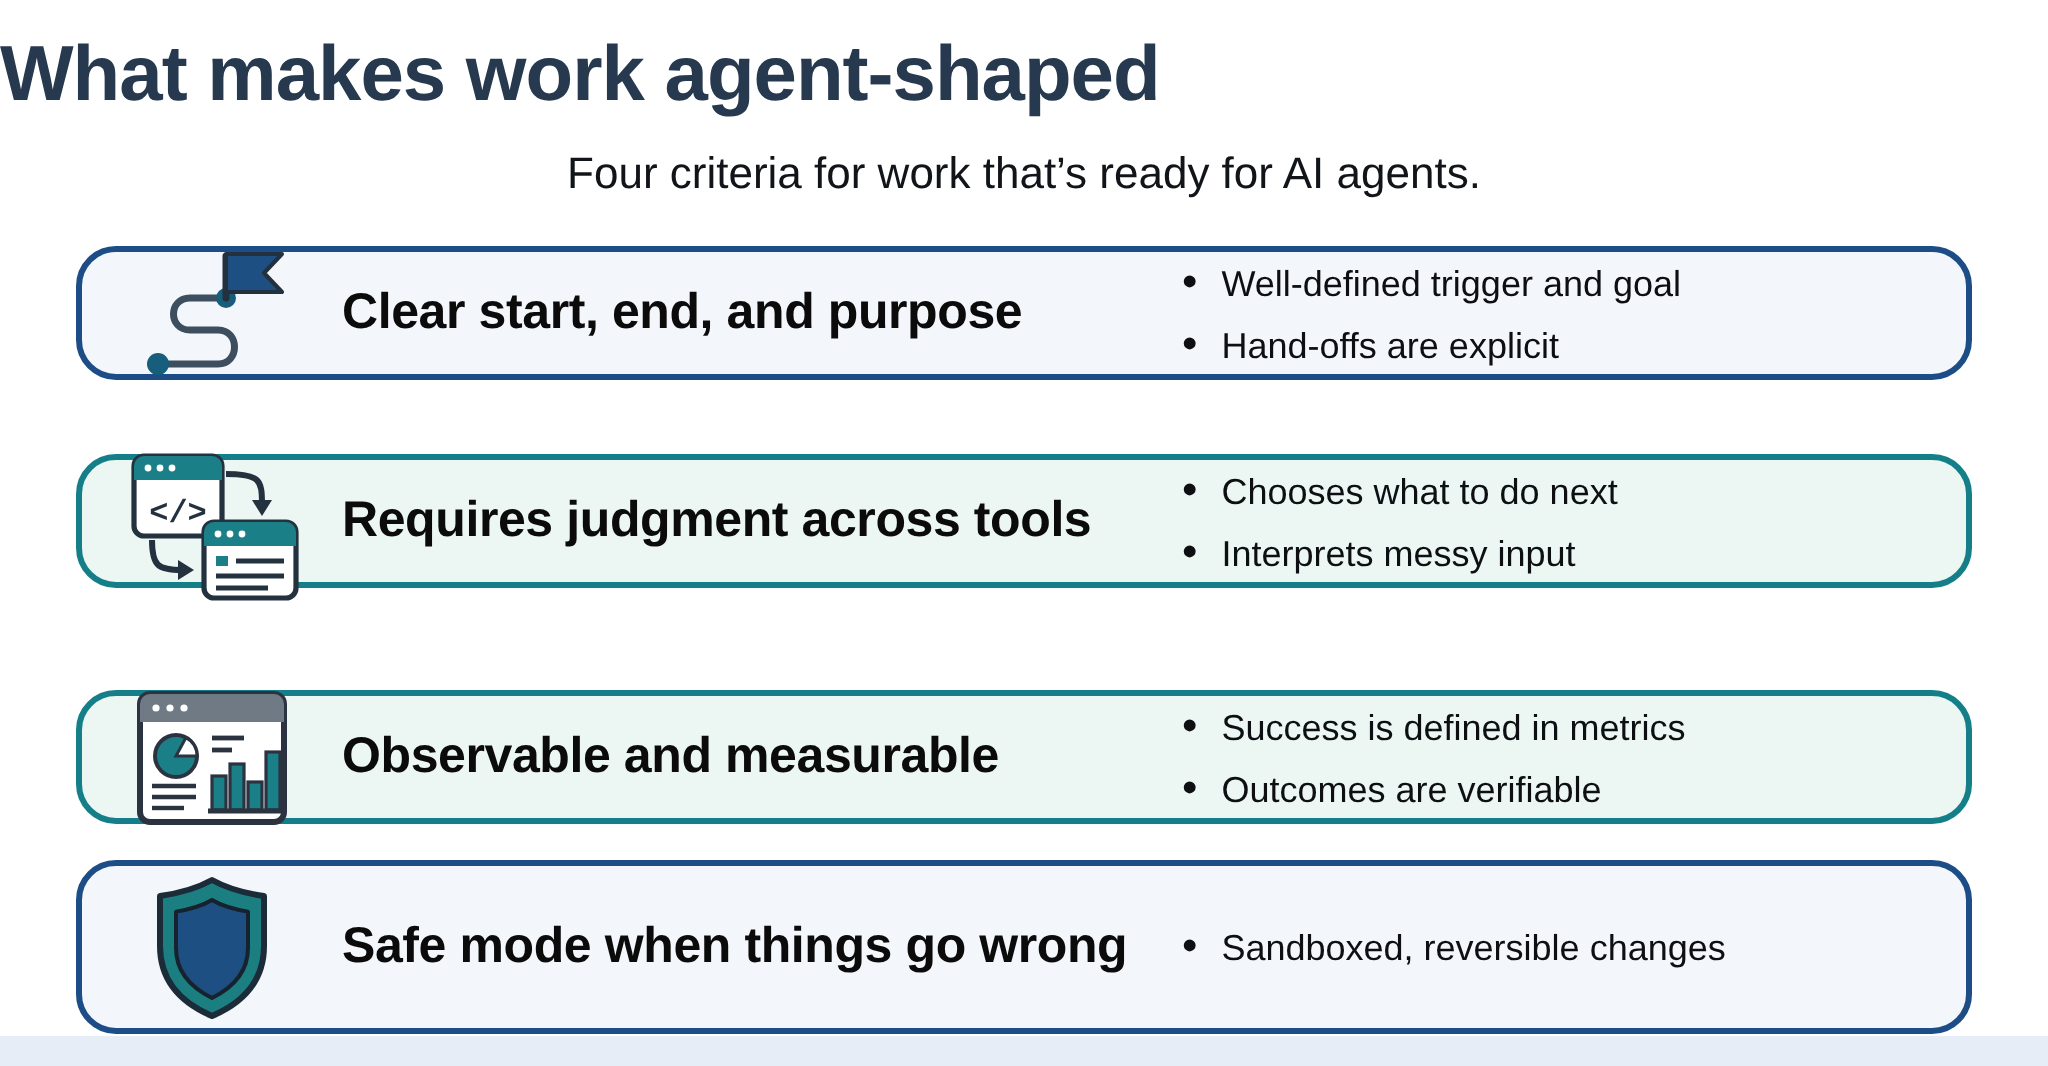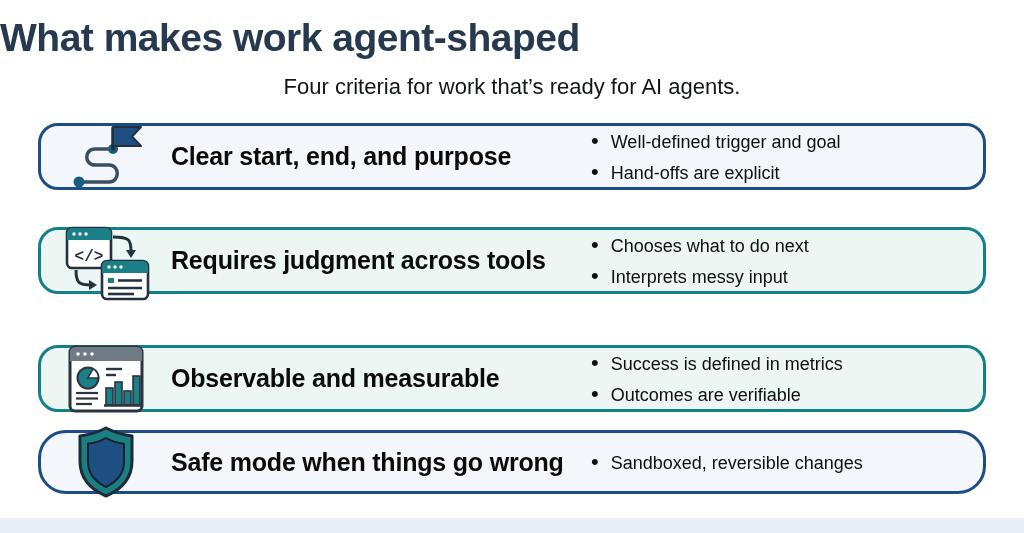--- a/index.html
+++ b/index.html
@@ -48,21 +48,21 @@
     border-radius: 20px;
     border: 3px solid;
     display: flex;
     align-items: center;
   }
   .card.theme-blue { border-color: var(--blue-border); background: var(--blue-bg); }
   .card.theme-teal { border-color: var(--teal-border); background: var(--teal-bg); }
   .card-1 { top: 123px; }
   .card-2 { top: 227px; }
   .card-3 { top: 329px; margin-top: 16px; }
-  .card-4 { top: 430px; height: 64px; border-radius: 28px; }
+  .card-4 { top: 430px; height: 87px; }
   .icon-box {
     flex: 0 0 130px;
     display: flex;
     align-items: center;
     justify-content: center;
   }
   .card-heading {
     flex: 1 1 auto;
     font-size: 25px;
     font-weight: 700;

